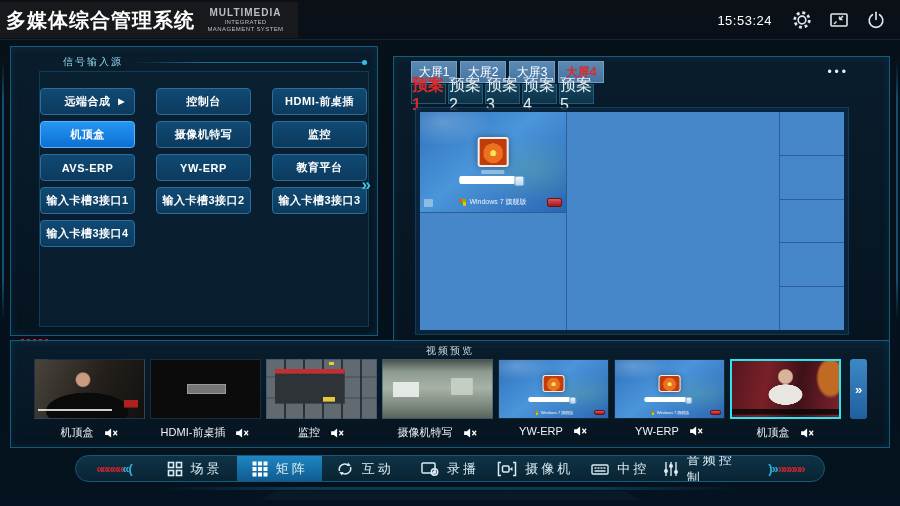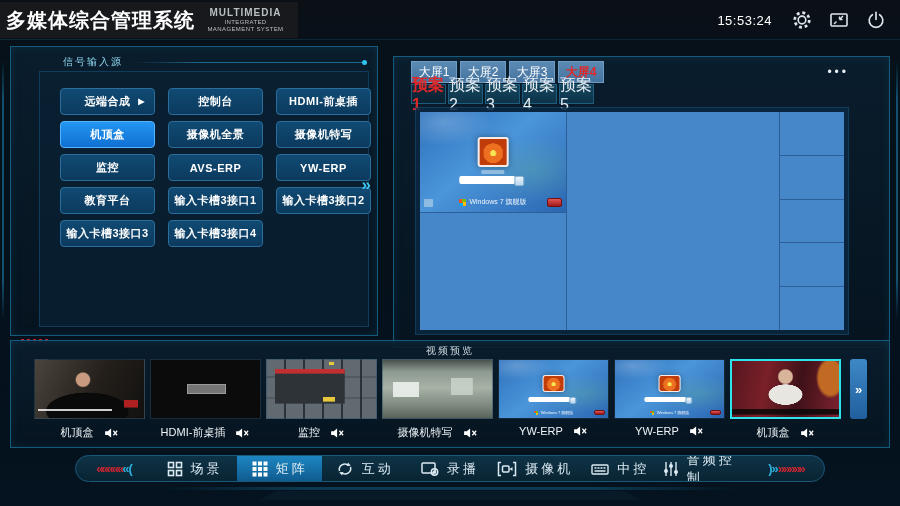--- a/index.html
+++ b/index.html
@@ -26,21 +26,21 @@
     box-shadow:0 0 8px rgba(20,90,125,.25) inset; }
 
   
   .source-panel { left:10px; top:46px; width:368px; height:290px; }
   .panel-header { position:absolute; top:8px; left:52px; right:12px; display:flex; align-items:center; gap:10px; }
   .panel-title { font-size:10px; color:#8fd6ee; letter-spacing:2px; }
   .header-line { flex:1; height:1px; background:linear-gradient(90deg,transparent,#1c6a92 30%,#1c6a92); position:relative; }
   .header-line::after { content:''; position:absolute; right:-2px; top:-2px; width:5px; height:5px; border-radius:50%; background:#2fc2ec; }
   .panel-body { position:absolute; left:28px; top:24px; right:8px; bottom:8px;
     background:rgba(10,33,52,.75); border:1px solid #0f3c5a; }
-  .btn-grid { position:absolute; left:20px; top:16px; display:grid; grid-template-columns:repeat(3,95px); gap:6px 13px; }
+  .btn-grid { position:absolute; left:0; top:16px; display:grid; grid-template-columns:repeat(3,95px); gap:6px 21px; }
   .src-btn { height:27px; border-radius:4px; background:linear-gradient(180deg,#104a73,#0c3a5e);
     border:1px solid #2b6e9c; color:#fff; font-size:11px; font-weight:bold; font-family:inherit;
     display:flex; align-items:center; justify-content:center; position:relative; cursor:pointer; letter-spacing:.5px; padding:0; }
   .src-btn.active { background:linear-gradient(180deg,#2496f2,#0e6fd2); border-color:#56b4ff; }
   .btn-arrow { position:absolute; right:9px; font-size:8px; color:#fff; }
   .expand-more { position:absolute; right:6px; top:128px; color:#3cc8f0; font-size:17px; font-weight:bold; cursor:pointer; }
   .red-ticks { position:absolute; left:10px; bottom:-8px; width:28px; height:4px;
     background:repeating-linear-gradient(90deg,#c22430 0 3px,transparent 3px 6px); }
 
   
@@ -193,21 +193,20 @@
     </div>
     <div class="panel-body">
       <div class="btn-grid">
         <button class="src-btn">
             <span>远端合成</span>
             <span class="btn-arrow">▶</span>
           </button>
         <button class="src-btn">控制台</button>
         <button class="src-btn">HDMI-前桌插</button>
         <button class="src-btn active">机顶盒</button>
-        <button class="src-btn">摄像机全景</button>
         <button class="src-btn">摄像机特写</button>
         <button class="src-btn">监控</button>
         <button class="src-btn">AVS-ERP</button>
         <button class="src-btn">YW-ERP</button>
         <button class="src-btn">教育平台</button>
         <button class="src-btn">输入卡槽3接口1</button>
         <button class="src-btn">输入卡槽3接口2</button>
         <button class="src-btn">输入卡槽3接口3</button>
         <button class="src-btn">输入卡槽3接口4</button>
       </div>

